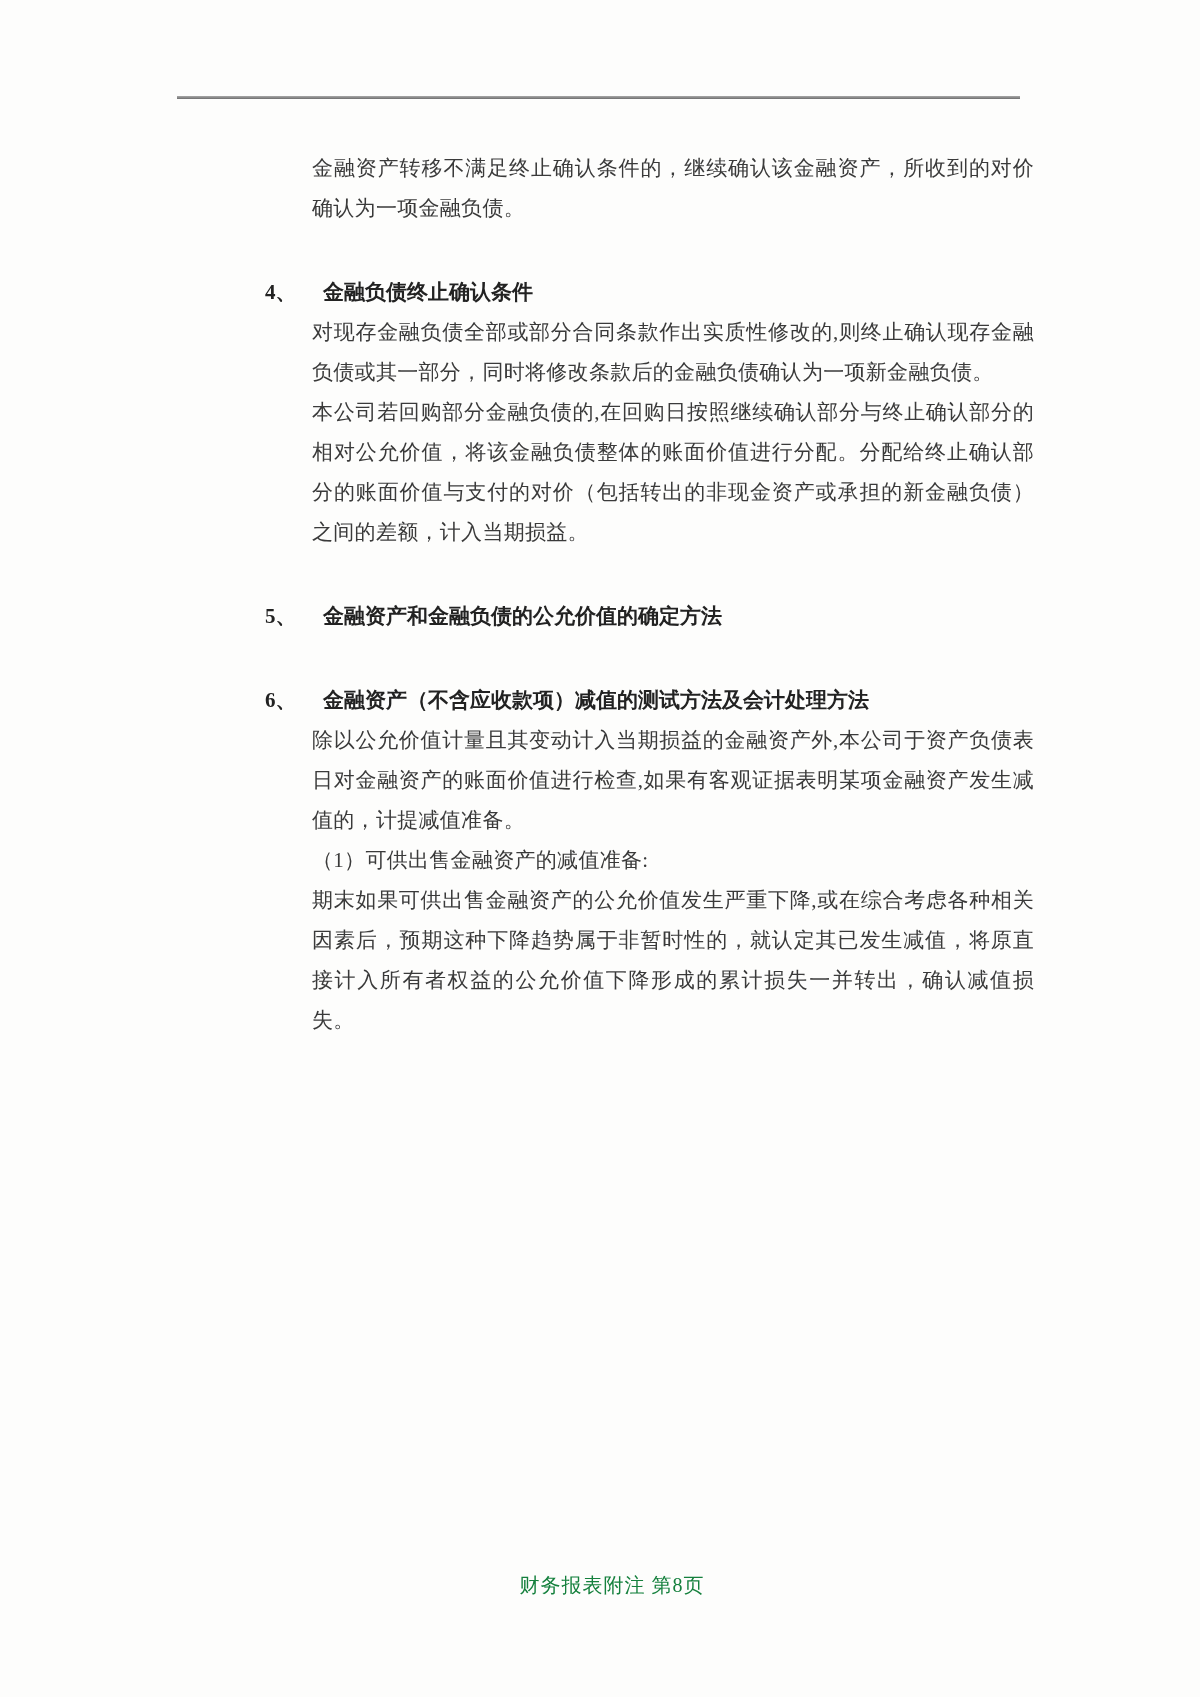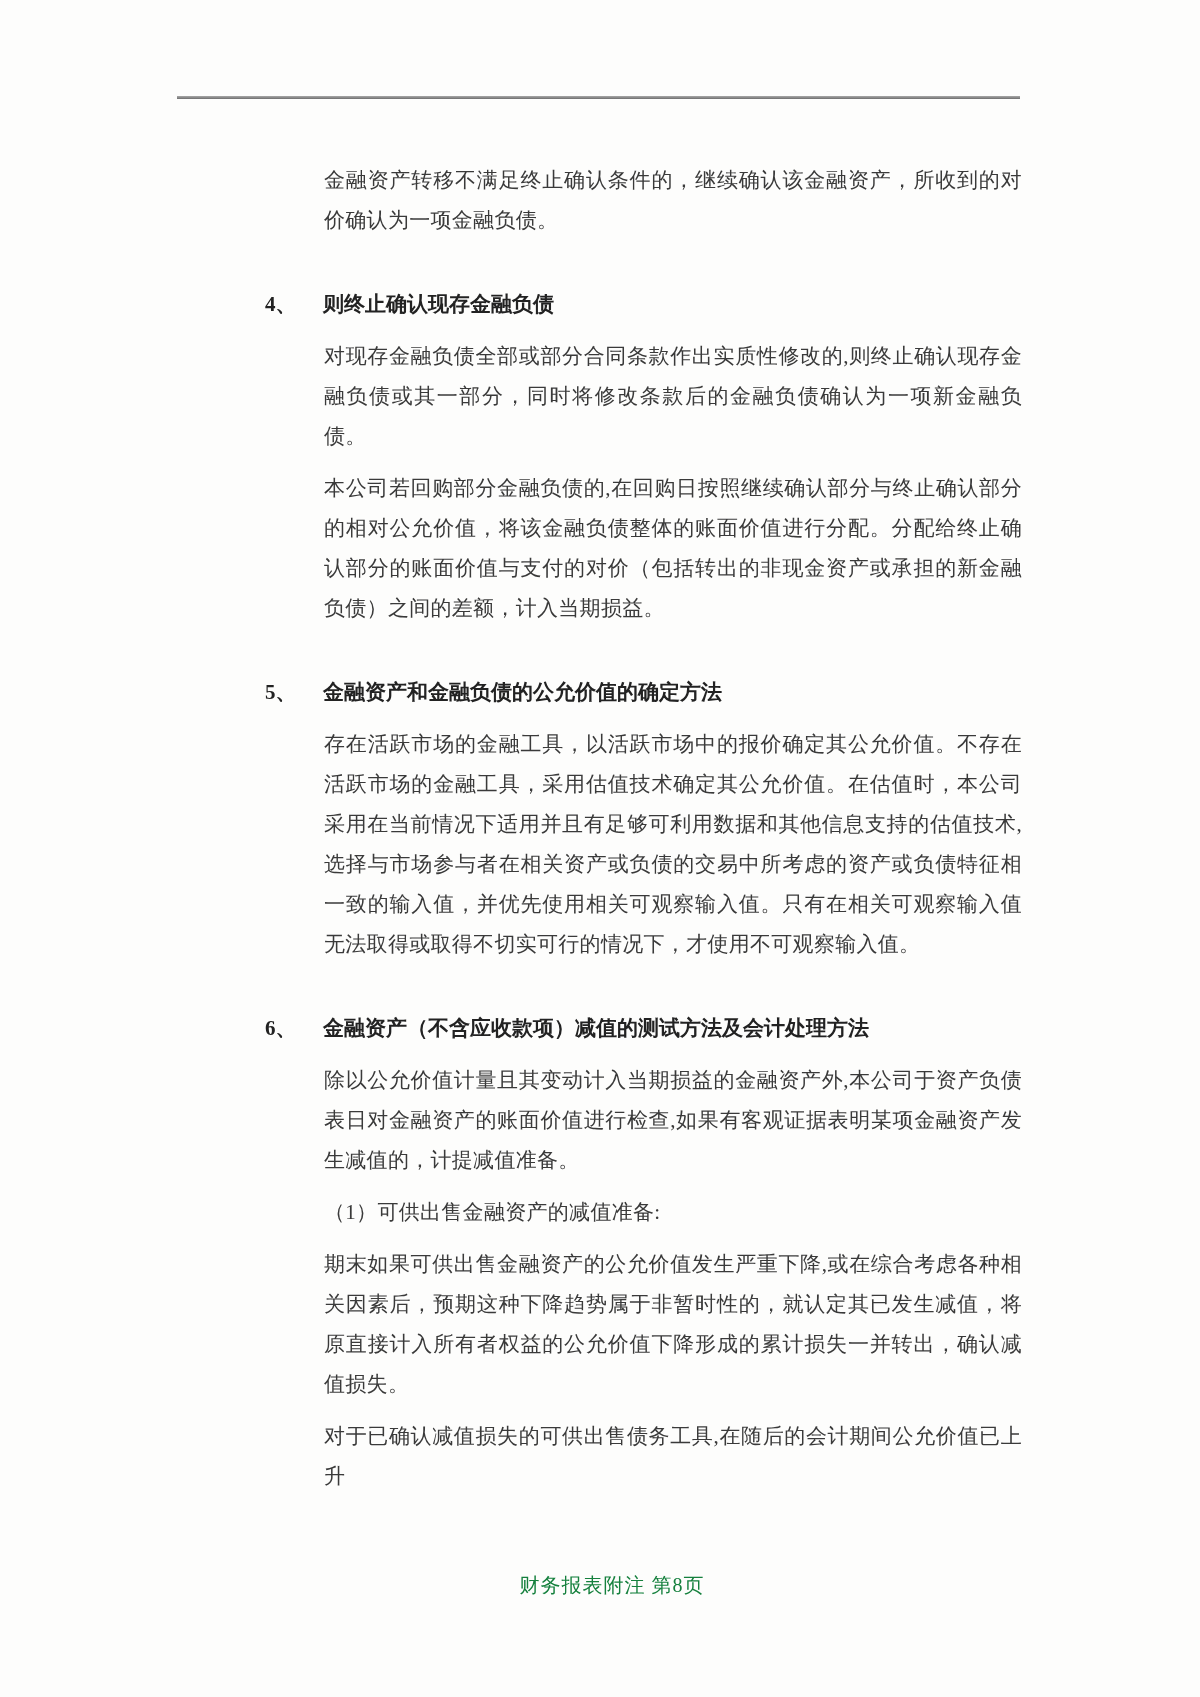--- a/index.html
+++ b/index.html
@@ -22,21 +22,21 @@
   }
   .content {
     position: absolute;
     left: 312px;
     top: 148px;
     width: 722px;
     font-size: 21px;
     line-height: 40px;
   }
   .para {
-    margin: 12px;
+    margin: 0;
     text-align: justify;
     text-justify: inter-ideograph;
     letter-spacing: 0.3px;
   }
   .section-heading {
     position: relative;
     margin-top: 44px;
     font-weight: 700;
     color: #222222;
     line-height: 40px;
@@ -66,34 +66,32 @@
 </head>
 <body>
 
 <div class="page">
   <div class="top-rule"></div>
 
   <div class="content">
     <p class="para">金融资产转移不满足终止确认条件的，继续确认该金融资产，所收到的对价确认为一项金融负债。</p>
     <div id="sections">
         <div class="section">
-          <div class="section-heading"><span class="num">4、</span><span class="title">则终止确认现存金融负债</span></div>
+          <div class="section-heading"><span class="num">4、</span><span class="title">金融负债终止确认条件</span></div>
           <p class="para">对现存金融负债全部或部分合同条款作出实质性修改的,则终止确认现存金融负债或其一部分，同时将修改条款后的金融负债确认为一项新金融负债。</p>
           <p class="para">本公司若回购部分金融负债的,在回购日按照继续确认部分与终止确认部分的相对公允价值，将该金融负债整体的账面价值进行分配。分配给终止确认部分的账面价值与支付的对价（包括转出的非现金资产或承担的新金融负债）之间的差额，计入当期损益。</p>
         </div>
         <div class="section">
           <div class="section-heading"><span class="num">5、</span><span class="title">金融资产和金融负债的公允价值的确定方法</span></div>
-          <p class="para">存在活跃市场的金融工具，以活跃市场中的报价确定其公允价值。不存在活跃市场的金融工具，采用估值技术确定其公允价值。在估值时，本公司采用在当前情况下适用并且有足够可利用数据和其他信息支持的估值技术,选择与市场参与者在相关资产或负债的交易中所考虑的资产或负债特征相一致的输入值，并优先使用相关可观察输入值。只有在相关可观察输入值无法取得或取得不切实可行的情况下，才使用不可观察输入值。</p>
         </div>
         <div class="section">
           <div class="section-heading"><span class="num">6、</span><span class="title">金融资产（不含应收款项）减值的测试方法及会计处理方法</span></div>
           <p class="para">除以公允价值计量且其变动计入当期损益的金融资产外,本公司于资产负债表日对金融资产的账面价值进行检查,如果有客观证据表明某项金融资产发生减值的，计提减值准备。</p>
           <p class="para">（1）可供出售金融资产的减值准备:</p>
           <p class="para">期末如果可供出售金融资产的公允价值发生严重下降,或在综合考虑各种相关因素后，预期这种下降趋势属于非暂时性的，就认定其已发生减值，将原直接计入所有者权益的公允价值下降形成的累计损失一并转出，确认减值损失。</p>
-          <p class="para">对于已确认减值损失的可供出售债务工具,在随后的会计期间公允价值已上升</p>
         </div>
       </div>
   </div>
 
   <div class="footer">
     <span>财务报表附注 第8页</span>
   </div>
 </div>
 
 </body></html>

